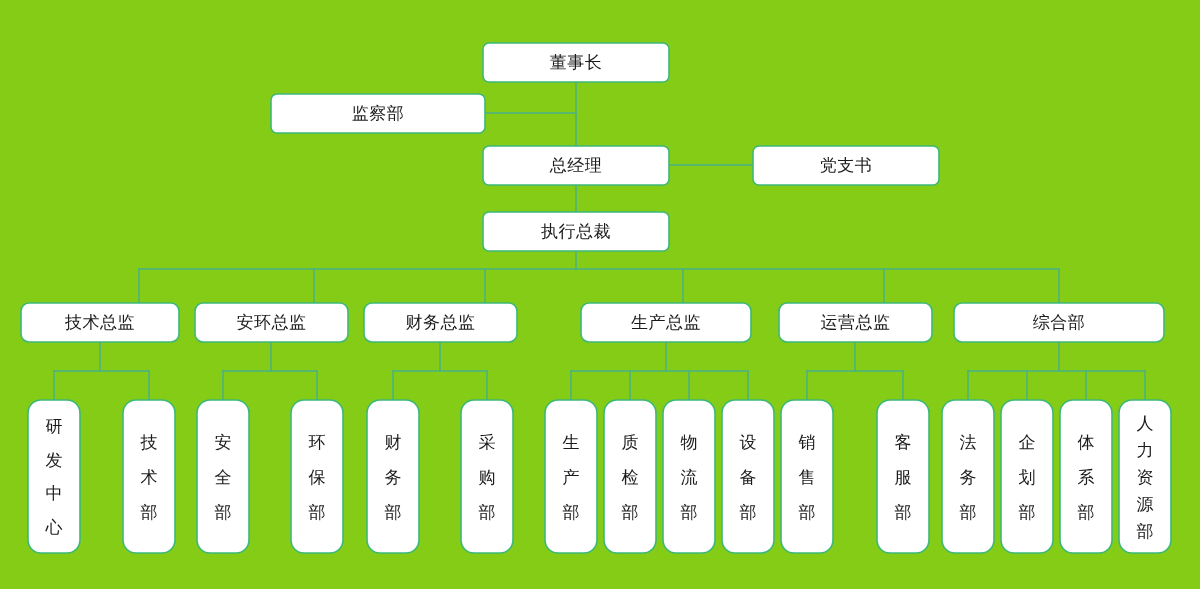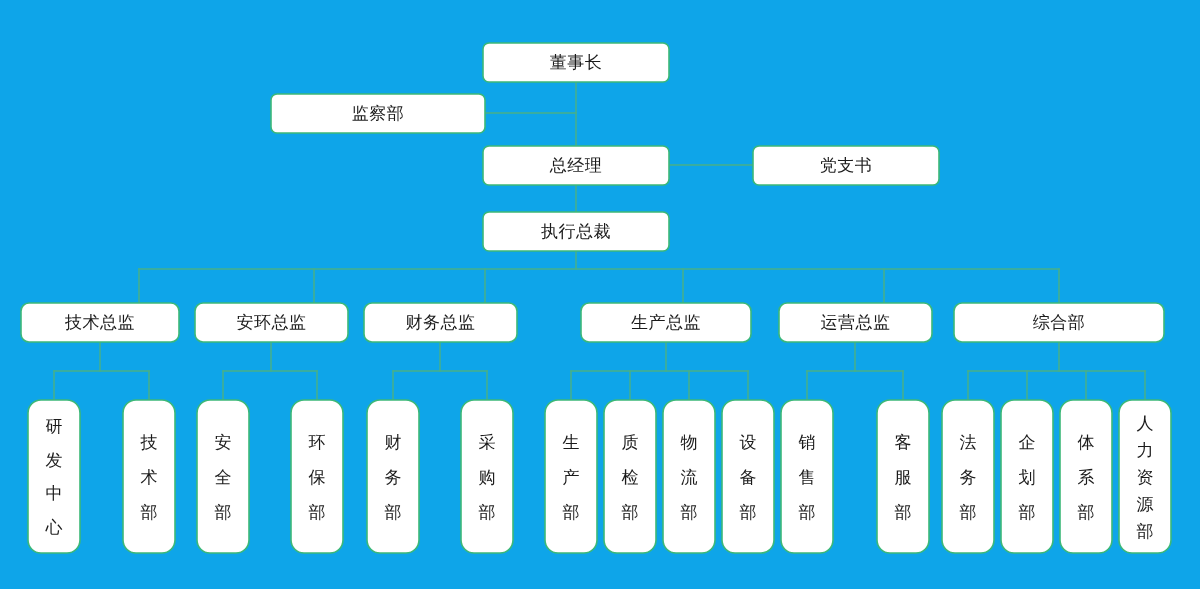--- a/index.html
+++ b/index.html
@@ -10,21 +10,21 @@
   body {
     width: 1200px;
     height: 589px;
     font-family: "Liberation Sans", "DejaVu Sans", sans-serif;
     overflow: hidden;
   }
   #chart-root {
     position: relative;
     width: 1200px;
     height: 589px;
-    background: #0ea5e9;
+    background: #84cc16;
   }
   svg.org-svg {
     position: absolute;
     top: 0;
     left: 0;
     width: 1200px;
     height: 589px;
   }
   .node-box {
     fill: #ffffff;

